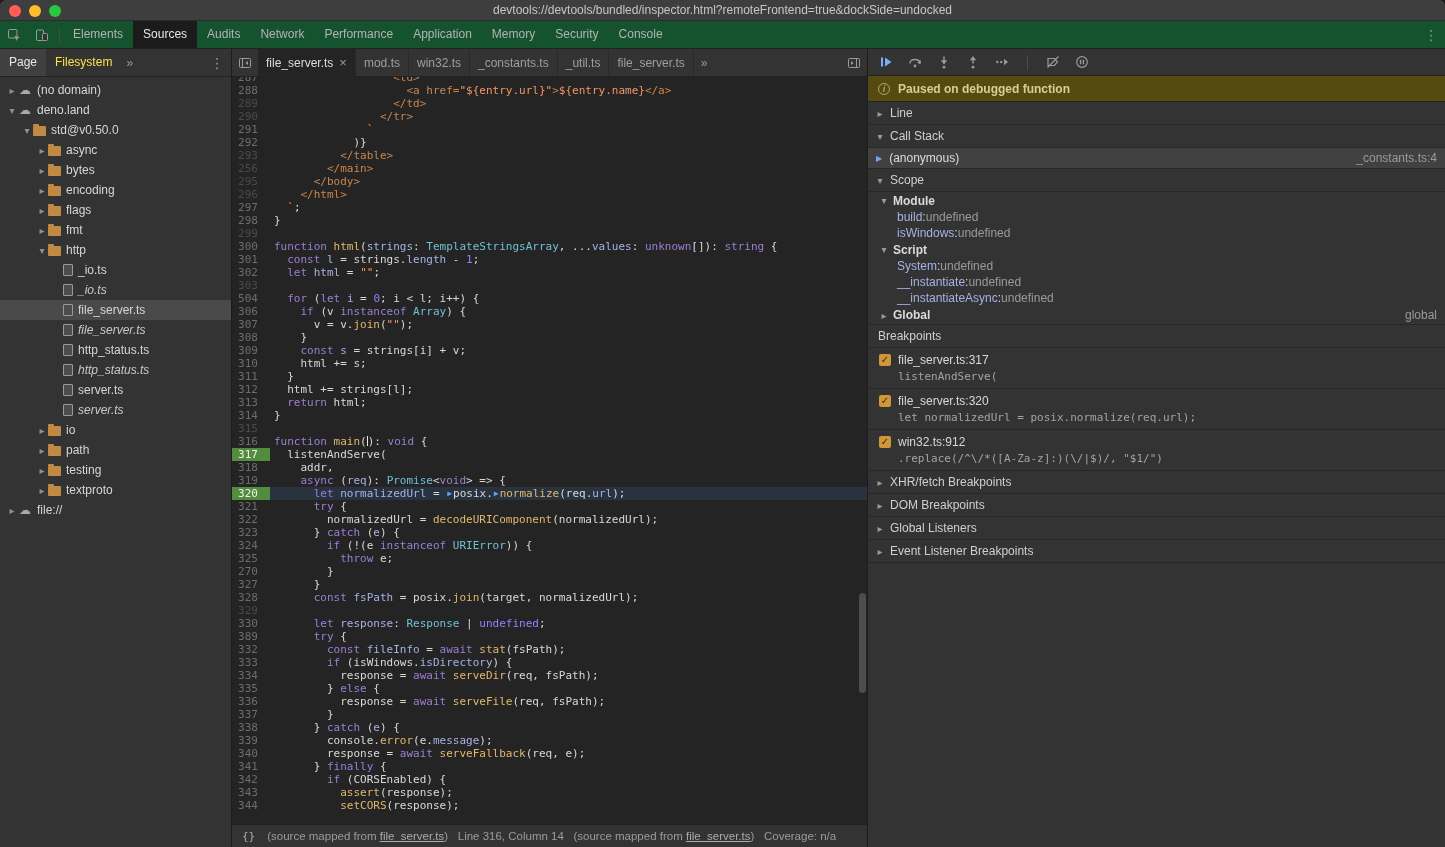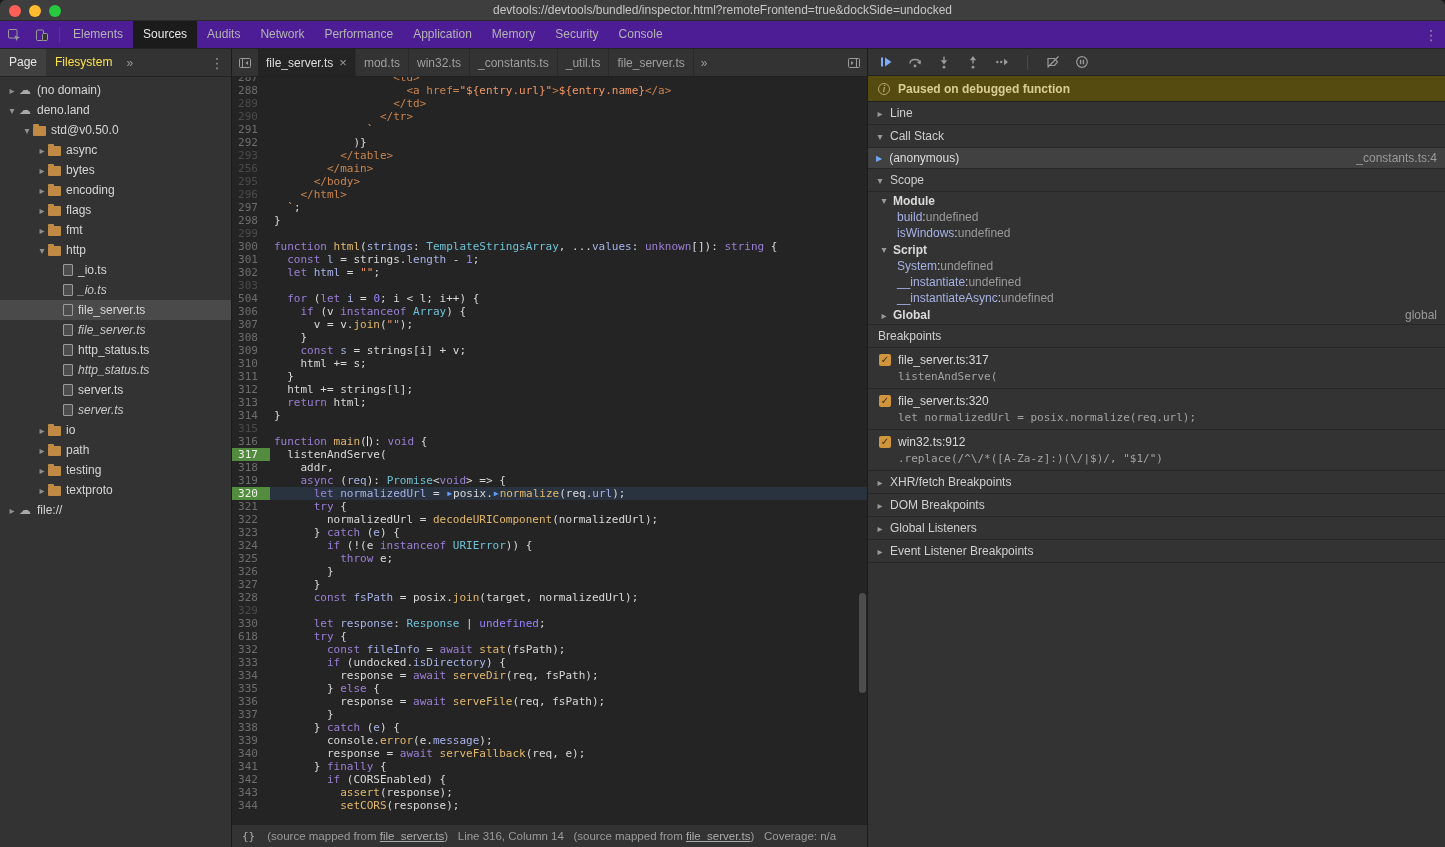--- a/index.html
+++ b/index.html
@@ -6,21 +6,21 @@
   html,body{background:#1a1a1a}
   .win{width:1445px;height:847px;background:#333;color:#d9d9d9;overflow:hidden;display:flex;flex-direction:column;
        font-family:"Liberation Sans",sans-serif;font-size:12px;position:relative;border-radius:6px 6px 0 0}
   
   .titlebar{flex:0 0 21px;background:#3e3e3e;border-bottom:1px solid #2a2a2a;display:flex;align-items:center;position:relative}
   .traffic{position:absolute;left:9px;top:0;height:21px;display:flex;align-items:center;gap:8px}
   .tl{width:12px;height:12px;border-radius:50%;display:inline-block}
   .tl.red{background:var(--traffic-close,#ff5f57)} .tl.yellow{background:var(--traffic-min,#febc2e)} .tl.green{background:var(--traffic-zoom,#28c840)}
   .title{flex:1;text-align:center;color:#c6c6c6;font-size:12px;white-space:nowrap;overflow:hidden}
   
-  .maintabs{flex:0 0 27px;background:#4c1d95;border-bottom:1px solid #222;display:flex;align-items:center}
+  .maintabs{flex:0 0 27px;background:#14532d;border-bottom:1px solid #222;display:flex;align-items:center}
   .icon-btn{width:28px;height:27px;display:inline-flex;align-items:center;justify-content:center;color:#9a9a9a}
   .vsep{width:1px;height:16px;background:#4a4a4a;margin:0 3px}
   .tabstrip{display:flex;height:27px}
   .mtab{padding:0 10px;height:27px;line-height:27px;color:#b3b3b3;white-space:nowrap}
   .mtab.active{background:#1b1b1b;color:#e6e6e6}
   .grow{flex:1}
   .dots{font-size:14px;color:#9a9a9a}
   
   .content{flex:1;display:flex;min-height:0}
   
@@ -343,28 +343,28 @@
             <div class="code-row"><span class="gutter">316</span><span class="ltext"><span class="tk-k">function </span><span class="tk-f">main</span><span class="tk-p">(</span><span class="caret"></span><span class="tk-p">): </span><span class="tk-k">void</span><span class="tk-p"> {</span></span></div>
             <div class="code-row"><span class="gutter bp">317</span><span class="ltext"><span class="tk-p">  listenAndServe(</span></span></div>
             <div class="code-row"><span class="gutter">318</span><span class="ltext"><span class="tk-p">    addr,</span></span></div>
             <div class="code-row"><span class="gutter">319</span><span class="ltext"><span class="tk-p">    </span><span class="tk-k">async </span><span class="tk-p">(</span><span class="tk-pr">req</span><span class="tk-p">): </span><span class="tk-t">Promise</span><span class="tk-p">&lt;</span><span class="tk-k">void</span><span class="tk-p">&gt; =&gt; {</span></span></div>
             <div class="code-row exec"><span class="gutter bp">320</span><span class="ltext"><span class="tk-p">      </span><span class="tk-k">let </span><span class="tk-pr">normalizedUrl</span><span class="tk-p"> = </span><span class="tk-m">▶</span><span class="tk-p">posix.</span><span class="tk-m">▶</span><span class="tk-f">normalize</span><span class="tk-p">(req.</span><span class="tk-pr">url</span><span class="tk-p">);</span></span></div>
             <div class="code-row"><span class="gutter">321</span><span class="ltext"><span class="tk-p">      </span><span class="tk-k">try</span><span class="tk-p"> {</span></span></div>
             <div class="code-row"><span class="gutter">322</span><span class="ltext"><span class="tk-p">        normalizedUrl = </span><span class="tk-f">decodeURIComponent</span><span class="tk-p">(normalizedUrl);</span></span></div>
             <div class="code-row"><span class="gutter">323</span><span class="ltext"><span class="tk-p">      } </span><span class="tk-k">catch </span><span class="tk-p">(</span><span class="tk-pr">e</span><span class="tk-p">) {</span></span></div>
             <div class="code-row"><span class="gutter">324</span><span class="ltext"><span class="tk-p">        </span><span class="tk-k">if </span><span class="tk-p">(!(e </span><span class="tk-k">instanceof </span><span class="tk-t">URIError</span><span class="tk-p">)) {</span></span></div>
             <div class="code-row"><span class="gutter">325</span><span class="ltext"><span class="tk-p">          </span><span class="tk-k">throw </span><span class="tk-p">e;</span></span></div>
-            <div class="code-row"><span class="gutter">326</span><span class="ltext"><span class="tk-p">        }</span></span></div>
+            <div class="code-row"><span class="gutter">270</span><span class="ltext"><span class="tk-p">        }</span></span></div>
             <div class="code-row"><span class="gutter">327</span><span class="ltext"><span class="tk-p">      }</span></span></div>
             <div class="code-row"><span class="gutter">328</span><span class="ltext"><span class="tk-p">      </span><span class="tk-k">const </span><span class="tk-pr">fsPath</span><span class="tk-p"> = posix.</span><span class="tk-f">join</span><span class="tk-p">(target, normalizedUrl);</span></span></div>
             <div class="code-row"><span class="gutter dim">329</span><span class="ltext"></span></div>
             <div class="code-row"><span class="gutter">330</span><span class="ltext"><span class="tk-p">      </span><span class="tk-k">let </span><span class="tk-pr">response</span><span class="tk-p">: </span><span class="tk-t">Response</span><span class="tk-p"> | </span><span class="tk-n">undefined</span><span class="tk-p">;</span></span></div>
-            <div class="code-row"><span class="gutter">618</span><span class="ltext"><span class="tk-p">      </span><span class="tk-k">try</span><span class="tk-p"> {</span></span></div>
+            <div class="code-row"><span class="gutter">389</span><span class="ltext"><span class="tk-p">      </span><span class="tk-k">try</span><span class="tk-p"> {</span></span></div>
             <div class="code-row"><span class="gutter">332</span><span class="ltext"><span class="tk-p">        </span><span class="tk-k">const </span><span class="tk-pr">fileInfo</span><span class="tk-p"> = </span><span class="tk-k">await </span><span class="tk-f">stat</span><span class="tk-p">(fsPath);</span></span></div>
-            <div class="code-row"><span class="gutter">333</span><span class="ltext"><span class="tk-p">        </span><span class="tk-k">if </span><span class="tk-p">(undocked.</span><span class="tk-pr">isDirectory</span><span class="tk-p">) {</span></span></div>
+            <div class="code-row"><span class="gutter">333</span><span class="ltext"><span class="tk-p">        </span><span class="tk-k">if </span><span class="tk-p">(isWindows.</span><span class="tk-pr">isDirectory</span><span class="tk-p">) {</span></span></div>
             <div class="code-row"><span class="gutter">334</span><span class="ltext"><span class="tk-p">          response = </span><span class="tk-k">await </span><span class="tk-f">serveDir</span><span class="tk-p">(req, fsPath);</span></span></div>
             <div class="code-row"><span class="gutter">335</span><span class="ltext"><span class="tk-p">        } </span><span class="tk-k">else</span><span class="tk-p"> {</span></span></div>
             <div class="code-row"><span class="gutter">336</span><span class="ltext"><span class="tk-p">          response = </span><span class="tk-k">await </span><span class="tk-f">serveFile</span><span class="tk-p">(req, fsPath);</span></span></div>
             <div class="code-row"><span class="gutter">337</span><span class="ltext"><span class="tk-p">        }</span></span></div>
             <div class="code-row"><span class="gutter">338</span><span class="ltext"><span class="tk-p">      } </span><span class="tk-k">catch </span><span class="tk-p">(</span><span class="tk-pr">e</span><span class="tk-p">) {</span></span></div>
             <div class="code-row"><span class="gutter">339</span><span class="ltext"><span class="tk-p">        console.</span><span class="tk-f">error</span><span class="tk-p">(e.</span><span class="tk-pr">message</span><span class="tk-p">);</span></span></div>
             <div class="code-row"><span class="gutter">340</span><span class="ltext"><span class="tk-p">        response = </span><span class="tk-k">await </span><span class="tk-f">serveFallback</span><span class="tk-p">(req, e);</span></span></div>
             <div class="code-row"><span class="gutter">341</span><span class="ltext"><span class="tk-p">      } </span><span class="tk-k">finally</span><span class="tk-p"> {</span></span></div>
             <div class="code-row"><span class="gutter">342</span><span class="ltext"><span class="tk-p">        </span><span class="tk-k">if </span><span class="tk-p">(CORSEnabled) {</span></span></div>
             <div class="code-row"><span class="gutter">343</span><span class="ltext"><span class="tk-p">          </span><span class="tk-f">assert</span><span class="tk-p">(response);</span></span></div>

